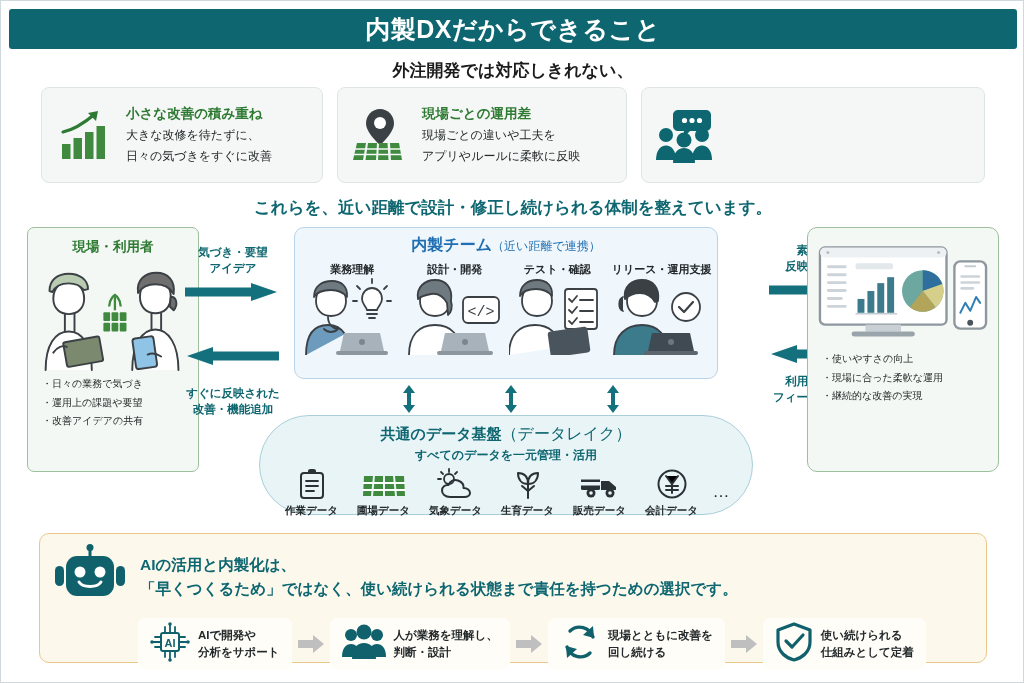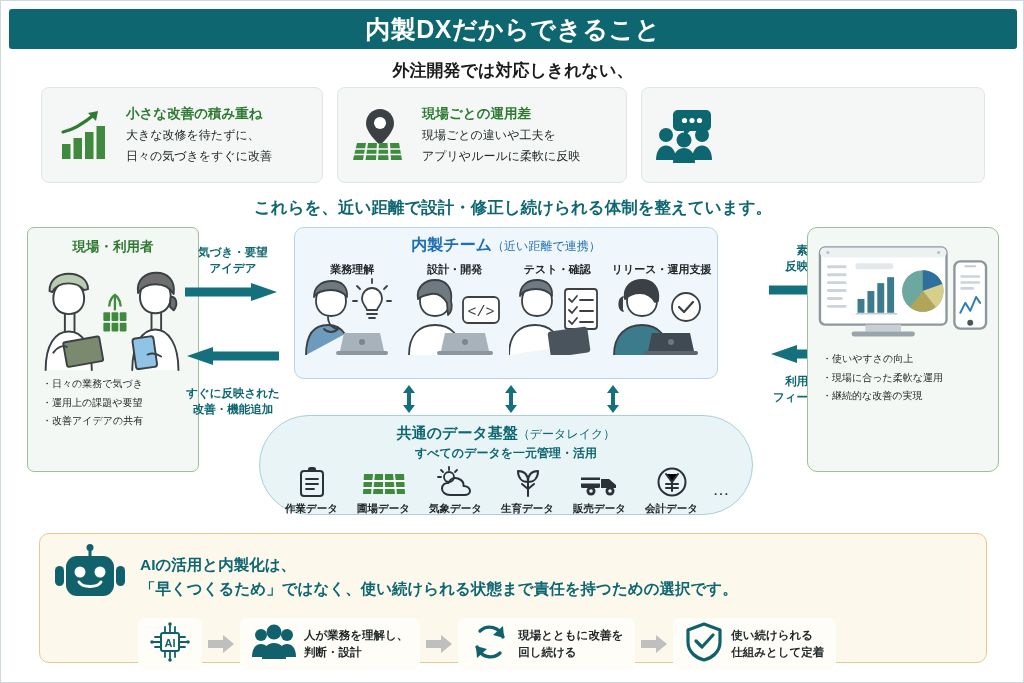--- a/index.html
+++ b/index.html
@@ -96,21 +96,21 @@
     padding: 10px 8px;
   }
 
   .panel-lake {
     position: absolute; left: 258px; top: 192px; width: 494px; height: 100px;
     background: #e9f4f7; border: 1.5px solid #a9cfd9; border-radius: 50px;
     padding-top: 8px;
   }
   .lake-title { text-align: center; }
   .lake-title b { font-size: 15px; font-weight: bold; color: #0d6670; }
-  .lake-title span { font-size: 12px; color: #0d6670; }
+  .lake-title span { font-size: 16px; color: #0d6670; }
   .lake-sub { text-align: center; font-size: 12px; font-weight: bold; color: #0d6670; margin-top: 2px; }
   .lake-items { display: flex; justify-content: center; align-items: flex-end; gap: 10px; margin-top: 4px; }
   .lake-item { width: 62px; text-align: center; }
   .lake-item-label { font-size: 10.5px; color: #23282a; font-weight: bold; white-space: nowrap; }
   .lake-ellipsis { font-size: 17px; color: #23282a; padding-bottom: 16px; letter-spacing: 2px; }
 
   .vert-arrows { position: absolute; left: 400px; top: 162px; width: 260px; height: 30px; display: flex; gap: 86px; }
 
   
   .ai-box {
@@ -629,20 +629,24 @@
                 <line x1="29" y1="25" x2="35" y2="25"></line>
             </g>
             <g fill="#10616c">
               <circle cx="20" cy="2" r="1.8"></circle>
                 <circle cx="20" cy="38" r="1.8"></circle>
               <circle cx="2" cy="20" r="1.8"></circle>
                 <circle cx="38" cy="20" r="1.8"></circle>
             </g>
           </svg>
         </div>
+        <div>
+          <div class="ai-step-label">AIで開発や</div>
+          <div class="ai-step-label">分析をサポート</div>
+        </div>
       </div>
 
       <div class="ai-arrow">
         <svg width="26" height="20" viewBox="0 0 26 20">
             <path d="M0 6 L15 6 L15 1 L26 10 L15 19 L15 14 L0 14 Z" fill="#bfbfbf"></path>
           </svg>
       </div>
 
       <div class="ai-step">
         <div>

